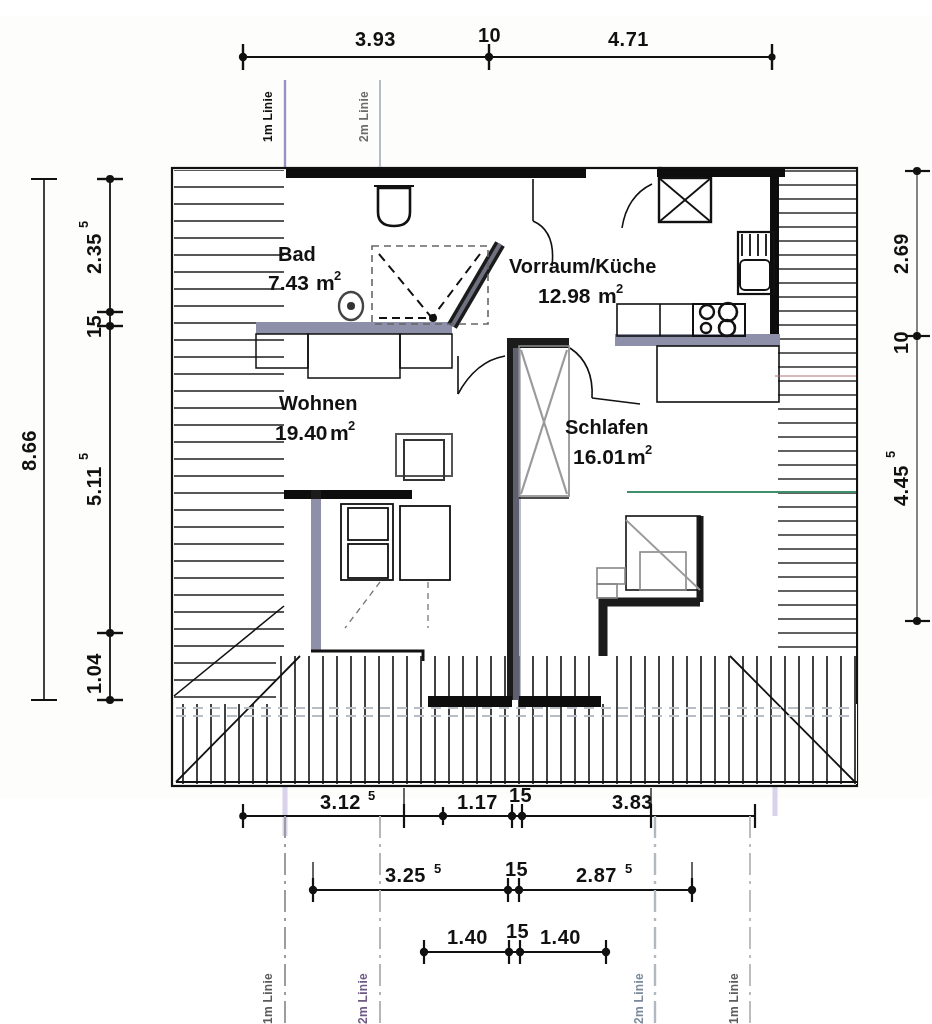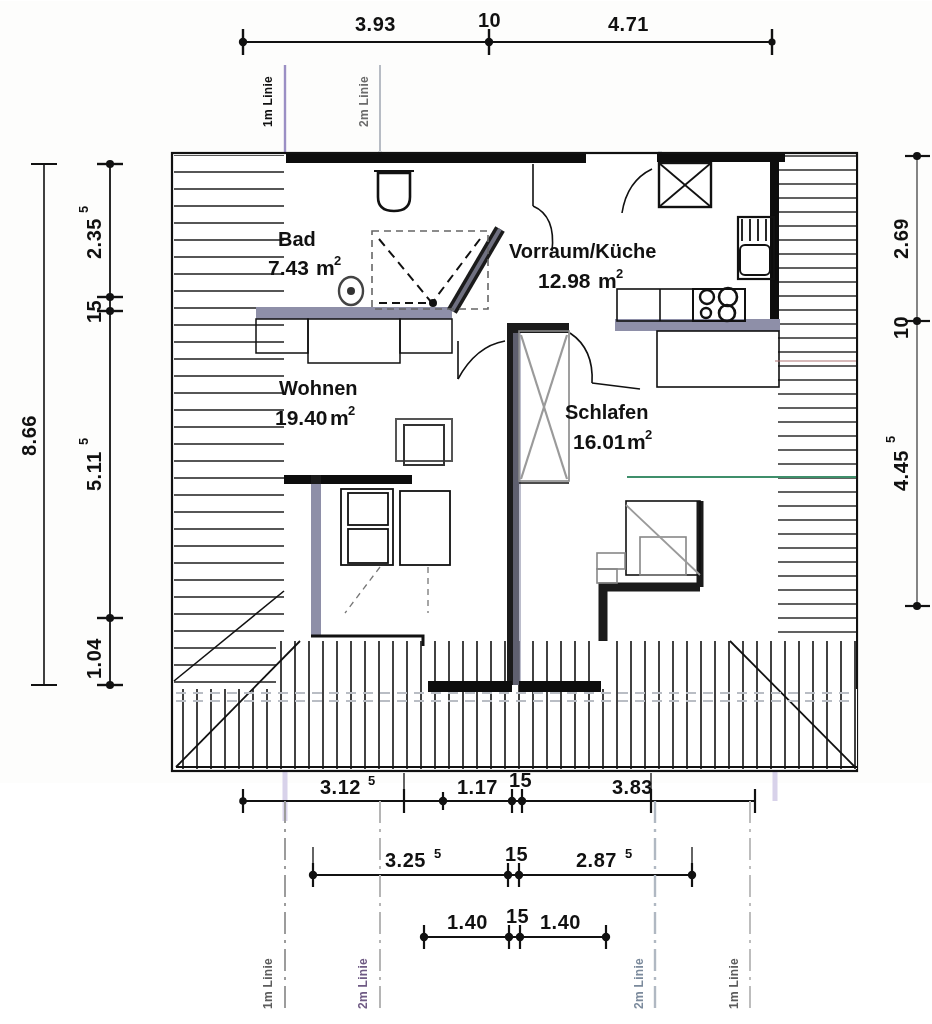--- a/index.html
+++ b/index.html
@@ -3,21 +3,21 @@
 <meta charset="utf-8">
 <style>
   html,body{margin:0;padding:0;background:#ffffff;}
   body{
     width:932px;height:1024px;
     font-family:"Liberation Sans", sans-serif;
     color:#111;
     position:relative;
     overflow:hidden;
   }
-  #stage{position:absolute;left:0;top:1px;width:932px;height:782px;background:#fdfdfc;}
+  #stage{position:absolute;left:0;top:16px;width:932px;height:782px;background:#fdfdfc;}
   svg#plan{position:absolute;left:0;top:0;width:932px;height:1024px;}
 
   .dimtxt{
     font-family:"Liberation Sans", sans-serif;
     font-size:20px;
     font-weight:600;
     letter-spacing:.5px;
     fill:#111;
   }
   .dimtxt.sup{font-size:13px;}

